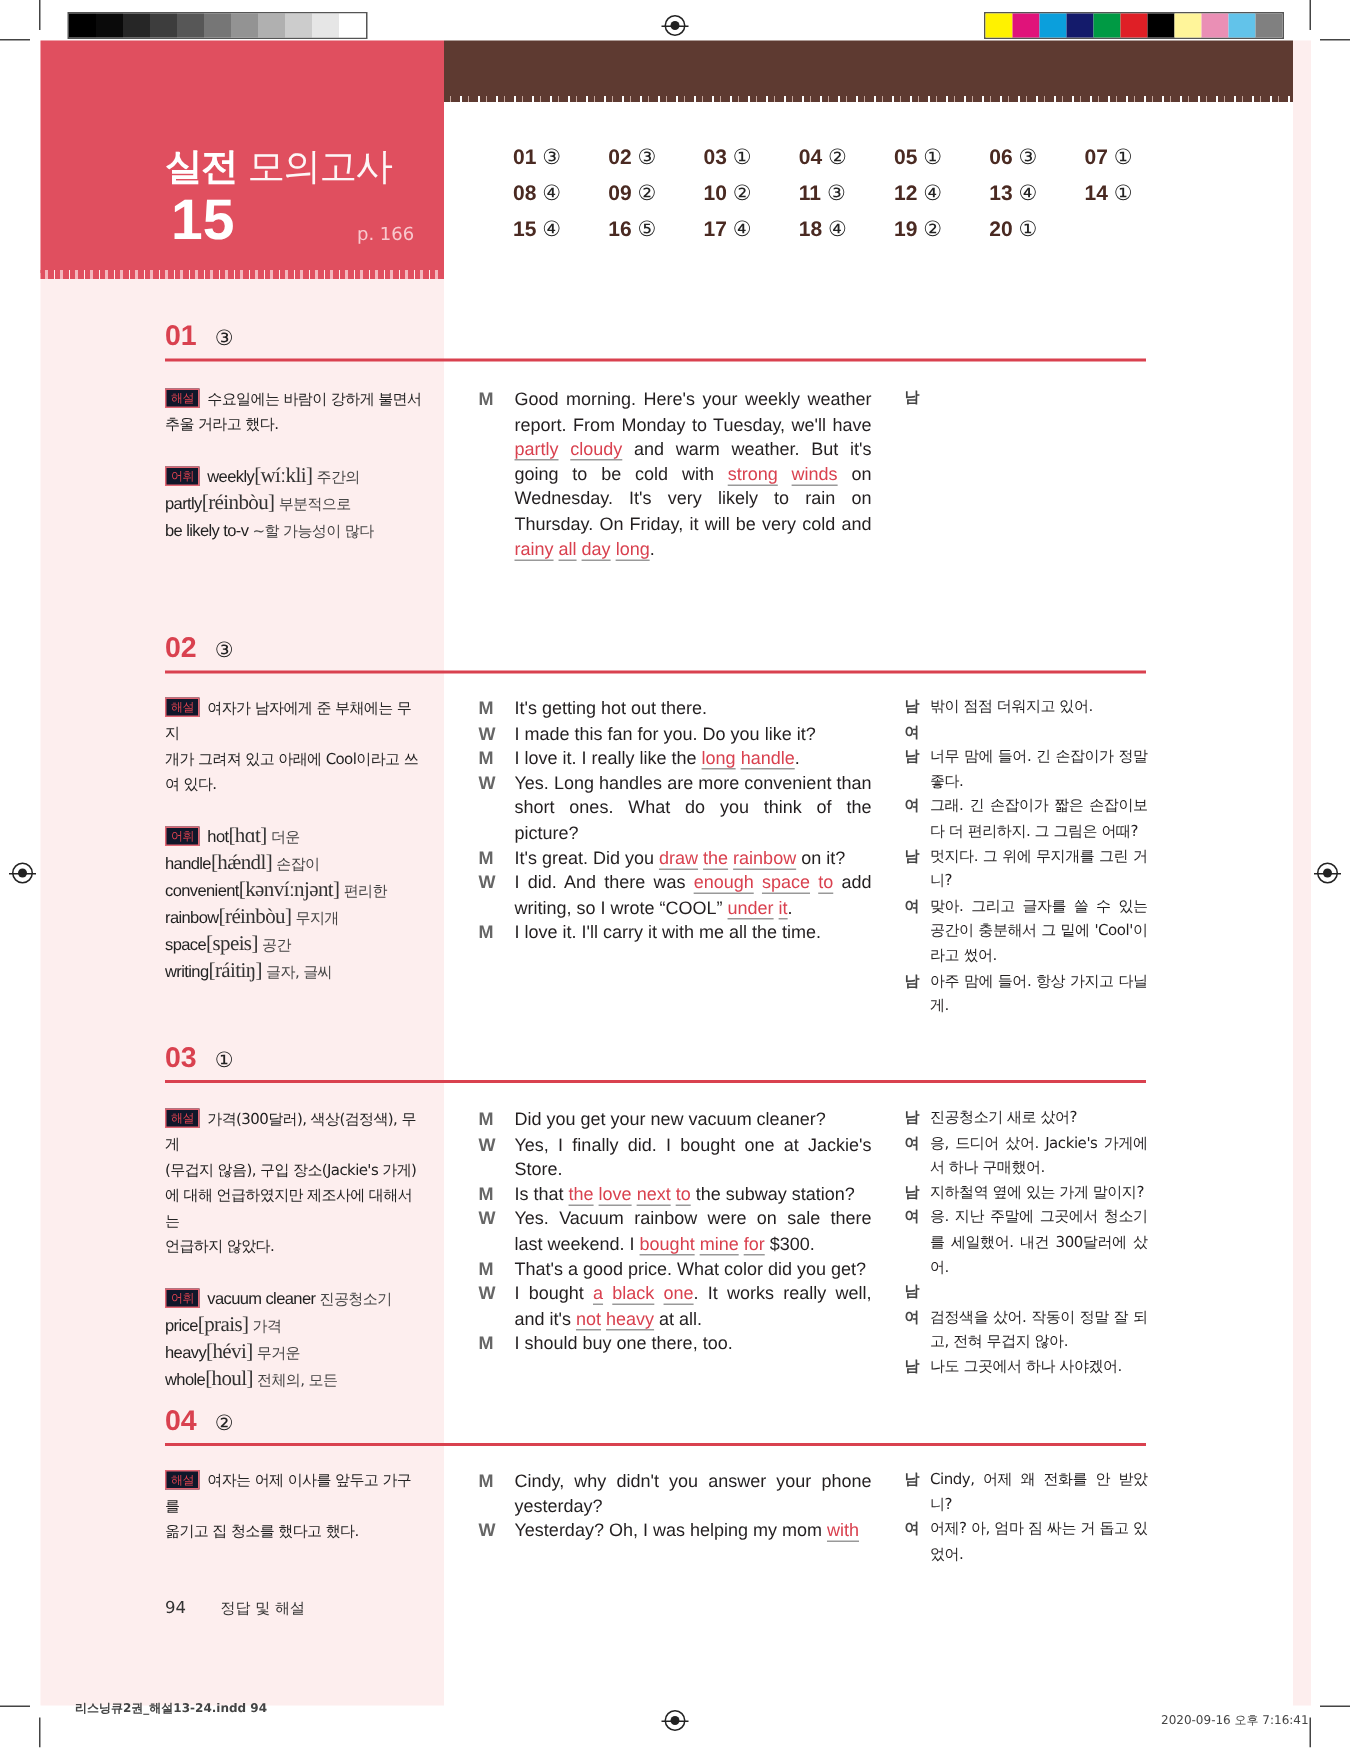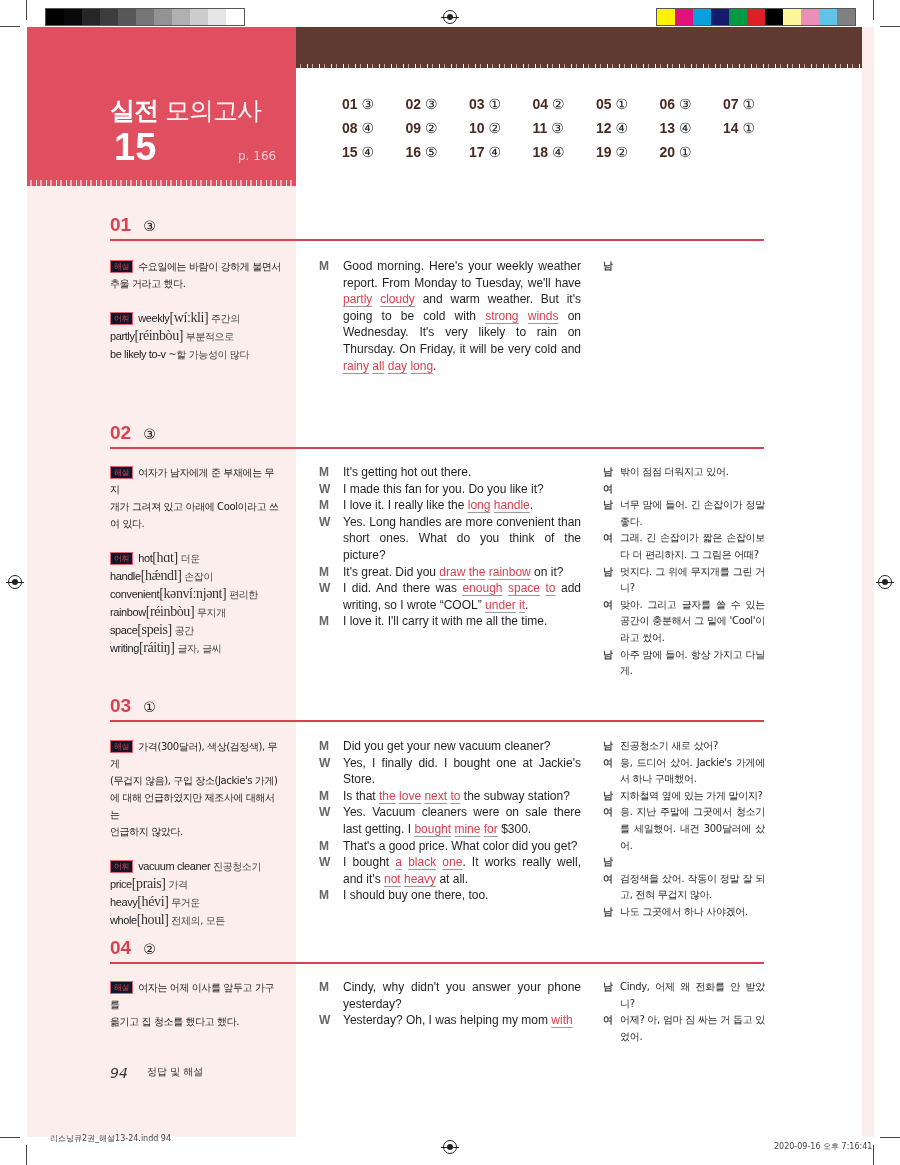--- a/index.html
+++ b/index.html
@@ -51,23 +51,23 @@
 
   .col-mid { position: absolute; left: 319px; width: 262px; font-family: "Liberation Sans", sans-serif; font-size: 12px; line-height: 16.6px; color: #231f20; }
   .line { display: flex; }
   .spk { width: 24px; flex: none; font-weight: 700; color: #666; }
   .utt { flex: 1; text-align: justify; }
   .hl { color: #d9414f; text-decoration: underline; text-decoration-color: #999; text-underline-offset: 3px; }
 
   .col-right { position: absolute; left: 603px; width: 162px; font-size: 10px; line-height: 16.6px; color: #231f20; letter-spacing: -0.3px; }
   .col-right .line .spk { width: 17px; color: #444; font-weight: 700; font-size: 10px; }
 
-  .footer-num { position: absolute; left: 110px; top: 1065px; font-size: 14px; color: #333; font-style: italic; }
+  .footer-num { position: absolute; left: 110px; top: 1065px; font-size: 11px; color: #333; }
   .footer-title { position: absolute; left: 147px; top: 1065px; font-size: 10px; color: #333; }
-  .slug-file { position: absolute; left: 50px; top: 1133px; font-size: 8px; color: #444; }
+  .slug-file { position: absolute; left: 50px; top: 1133px; font-size: 8px; color: #444; font-weight: bold; }
   .slug-date { position: absolute; left: 774px; top: 1141px; font-size: 8px; color: #444; }
 </style>
 </head>
 <body>
 
 <div class="swatches sw-gray" id="sw-gray">
     <span style="background: rgb(0, 0, 0);"></span>
     <span style="background: rgb(10, 10, 10);"></span>
     <span style="background: rgb(38, 38, 38);"></span>
     <span style="background: rgb(61, 61, 61);"></span>
@@ -257,21 +257,21 @@
       <div class="line">
         <span class="spk">W</span>
         <span class="utt"><span>Yes, I finally did. I bought one at Jackie's Store.</span></span>
       </div>
       <div class="line">
         <span class="spk">M</span>
         <span class="utt"><span>Is that </span><span class="hl">the</span><span> </span><span class="hl">love</span><span> </span><span class="hl">next</span><span> </span><span class="hl">to</span><span> the subway station?</span></span>
       </div>
       <div class="line">
         <span class="spk">W</span>
-        <span class="utt"><span>Yes. Vacuum cleaners were on sale there last getting. I </span><span class="hl">bought</span><span> </span><span class="hl">mine</span><span> </span><span class="hl">for</span><span> $300.</span></span>
+        <span class="utt"><span>Yes. Vacuum rainbow were on sale there last weekend. I </span><span class="hl">bought</span><span> </span><span class="hl">mine</span><span> </span><span class="hl">for</span><span> $300.</span></span>
       </div>
       <div class="line">
         <span class="spk">M</span>
         <span class="utt"><span>That's a good price. What color did you get?</span></span>
       </div>
       <div class="line">
         <span class="spk">W</span>
         <span class="utt"><span>I bought </span><span class="hl">a</span><span> </span><span class="hl">black</span><span> </span><span class="hl">one</span><span>. It works really well, and it's </span><span class="hl">not</span><span> </span><span class="hl">heavy</span><span> at all.</span></span>
       </div>
       <div class="line">

